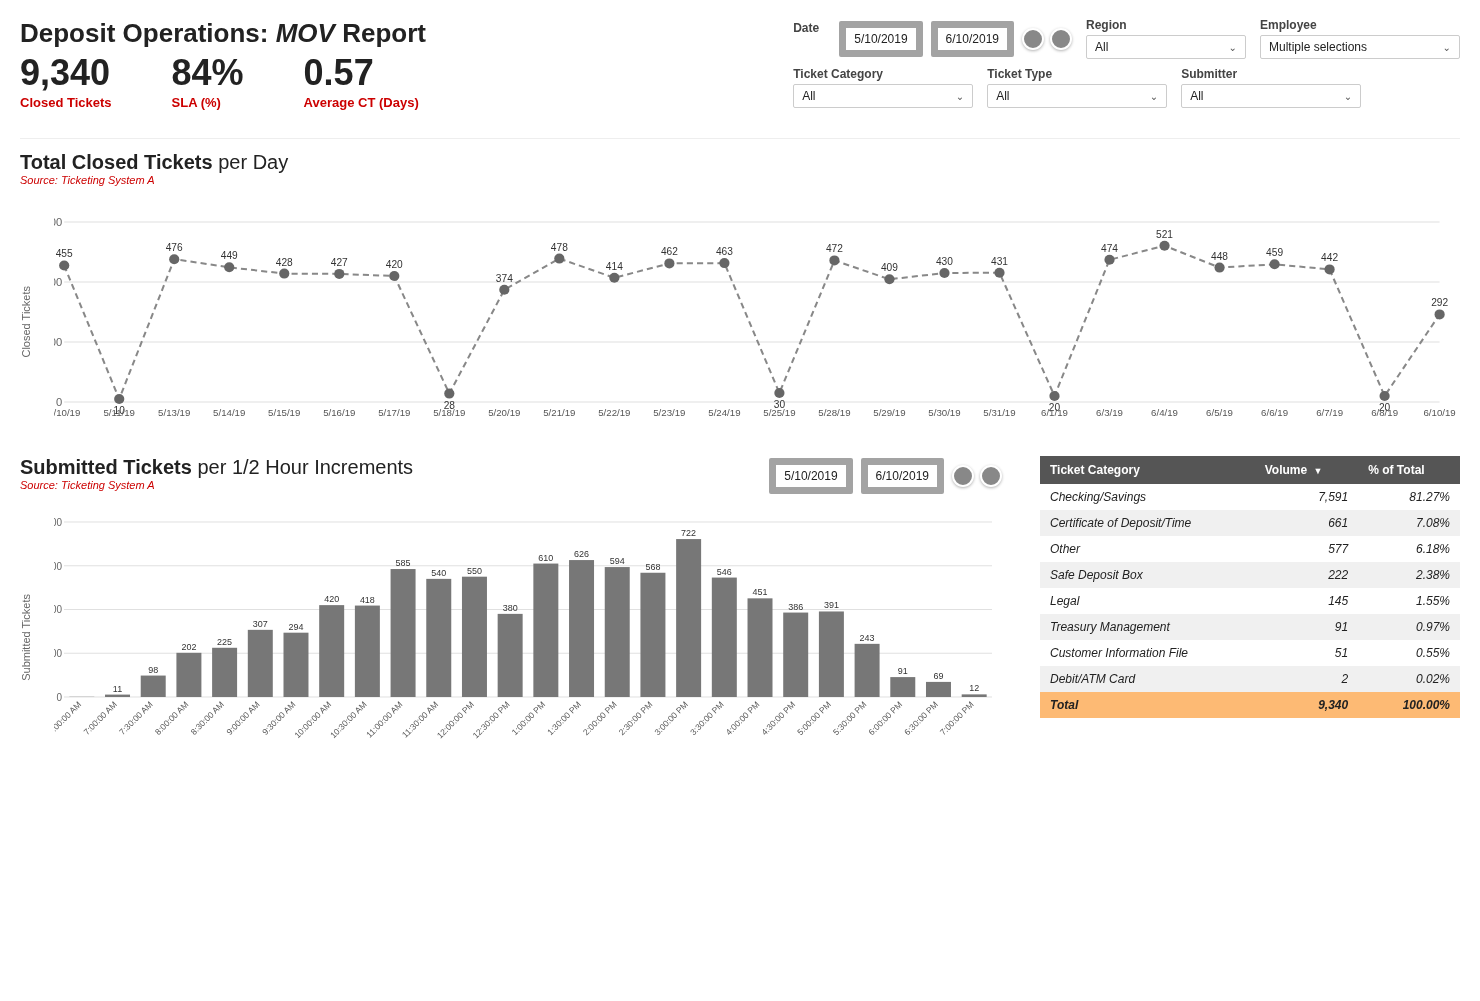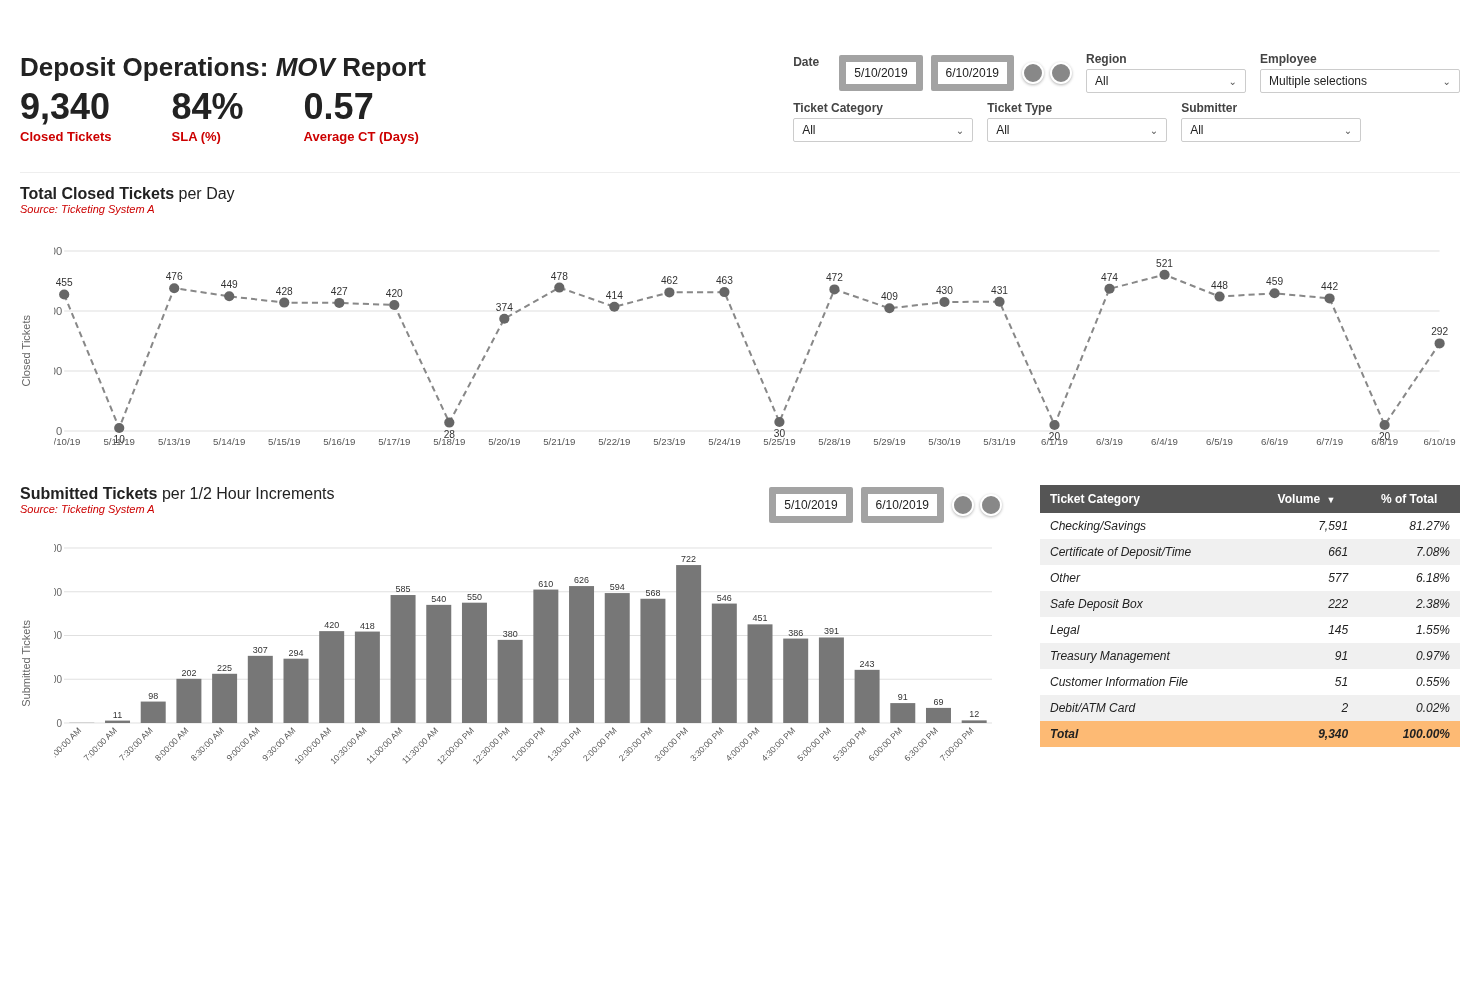--- a/index.html
+++ b/index.html
@@ -1,21 +1,21 @@
 <!DOCTYPE html>
 <html><head>
   <meta charset="utf-8">
   <style>
     * { box-sizing: border-box; margin: 0; padding: 0; }
     body { font-family: 'Segoe UI', Arial, sans-serif; background: #fff; color: #222; font-size: 13px; width: 1480px; min-height: 1001px; overflow-x: hidden; }
 
     .main-container { padding: 18px 20px 10px 20px; }
 
     
-    .header-row { display: flex; align-items: flex-start; justify-content: space-between; margin-bottom: 10px; margin-top: 34px; }
+    .header-row { display: flex; align-items: flex-start; justify-content: space-between; margin-bottom: 10px; }
 
     
     .kpi-row { display: flex; gap: 60px; margin-bottom: 18px; margin-top: 6px; }
     .kpi-block { display: flex; flex-direction: column; }
     .kpi-value { font-size: 36px; font-weight: 700; color: #222; line-height: 1; }
     .kpi-label { font-size: 13px; font-weight: 600; color: #c00; margin-top: 4px; }
 
     
     .filter-panel { display: flex; flex-direction: column; gap: 8px; min-width: 560px; }
     .filter-row { display: flex; align-items: center; gap: 14px; }
@@ -28,37 +28,37 @@
     .date-box { border: 7px solid #a3a3a3; border-radius: 2px; padding: 4px 8px; font-size: 12px; color: #222; background: #fff; }
     .slider-thumbs { display: flex; gap: 6px; }
     .slider-thumb { width: 22px; height: 22px; border-radius: 50%; background: #888; border: 2px solid #fff; box-shadow: 0 1px 3px rgba(0,0,0,0.3); display: inline-block; }
     .slider-container { display: flex; align-items: center; gap: 6px; }
 
     
     .section-divider { border: none; border-top: 1px solid #eee; margin: 8px 0 12px 0; }
 
     
     .chart-section { }
-    .chart-title { font-size: 16px; font-weight: 700; color: #222; }
+    .chart-title { font-size: 20px; font-weight: 700; color: #222; }
     .chart-title span { font-weight: 400; }
     .chart-source { font-size: 11px; color: #c00; font-style: italic; margin-bottom: 6px; }
 
     
     .bottom-section { display: flex; gap: 38px; margin-top: 4px; }
 
     
     .bar-chart-section { flex: 1; }
     .bar-chart-header { display: flex; justify-content: space-between; align-items: flex-start; }
 
     
     .table-section { width: 420px; flex-shrink: 0; }
     .data-table { width: 100%; border-collapse: collapse; font-size: 12px; }
     .data-table thead tr { background: #555; color: #fff; }
     .data-table thead th { padding: 7px 10px; text-align: left; font-weight: 600; font-size: 12px; }
-    .data-table thead th.right { text-align: center; }
+    .data-table thead th.right { text-align: left; }
     .data-table tbody tr:nth-child(even) { background: #f0f0f0; }
     .data-table tbody tr:nth-child(odd) { background: #fff; }
     .data-table tbody tr.total-row { background: #fdba74; font-weight: 700; }
     .data-table td { padding: 6px 10px; font-style: italic; }
     .data-table td.right { text-align: right; }
     .sort-icon { font-size: 9px; margin-left: 3px; }
 
     
     .yaxis-label { writing-mode: vertical-rl; transform: rotate(180deg); font-size: 11px; color: #666; text-align: center; }
 

